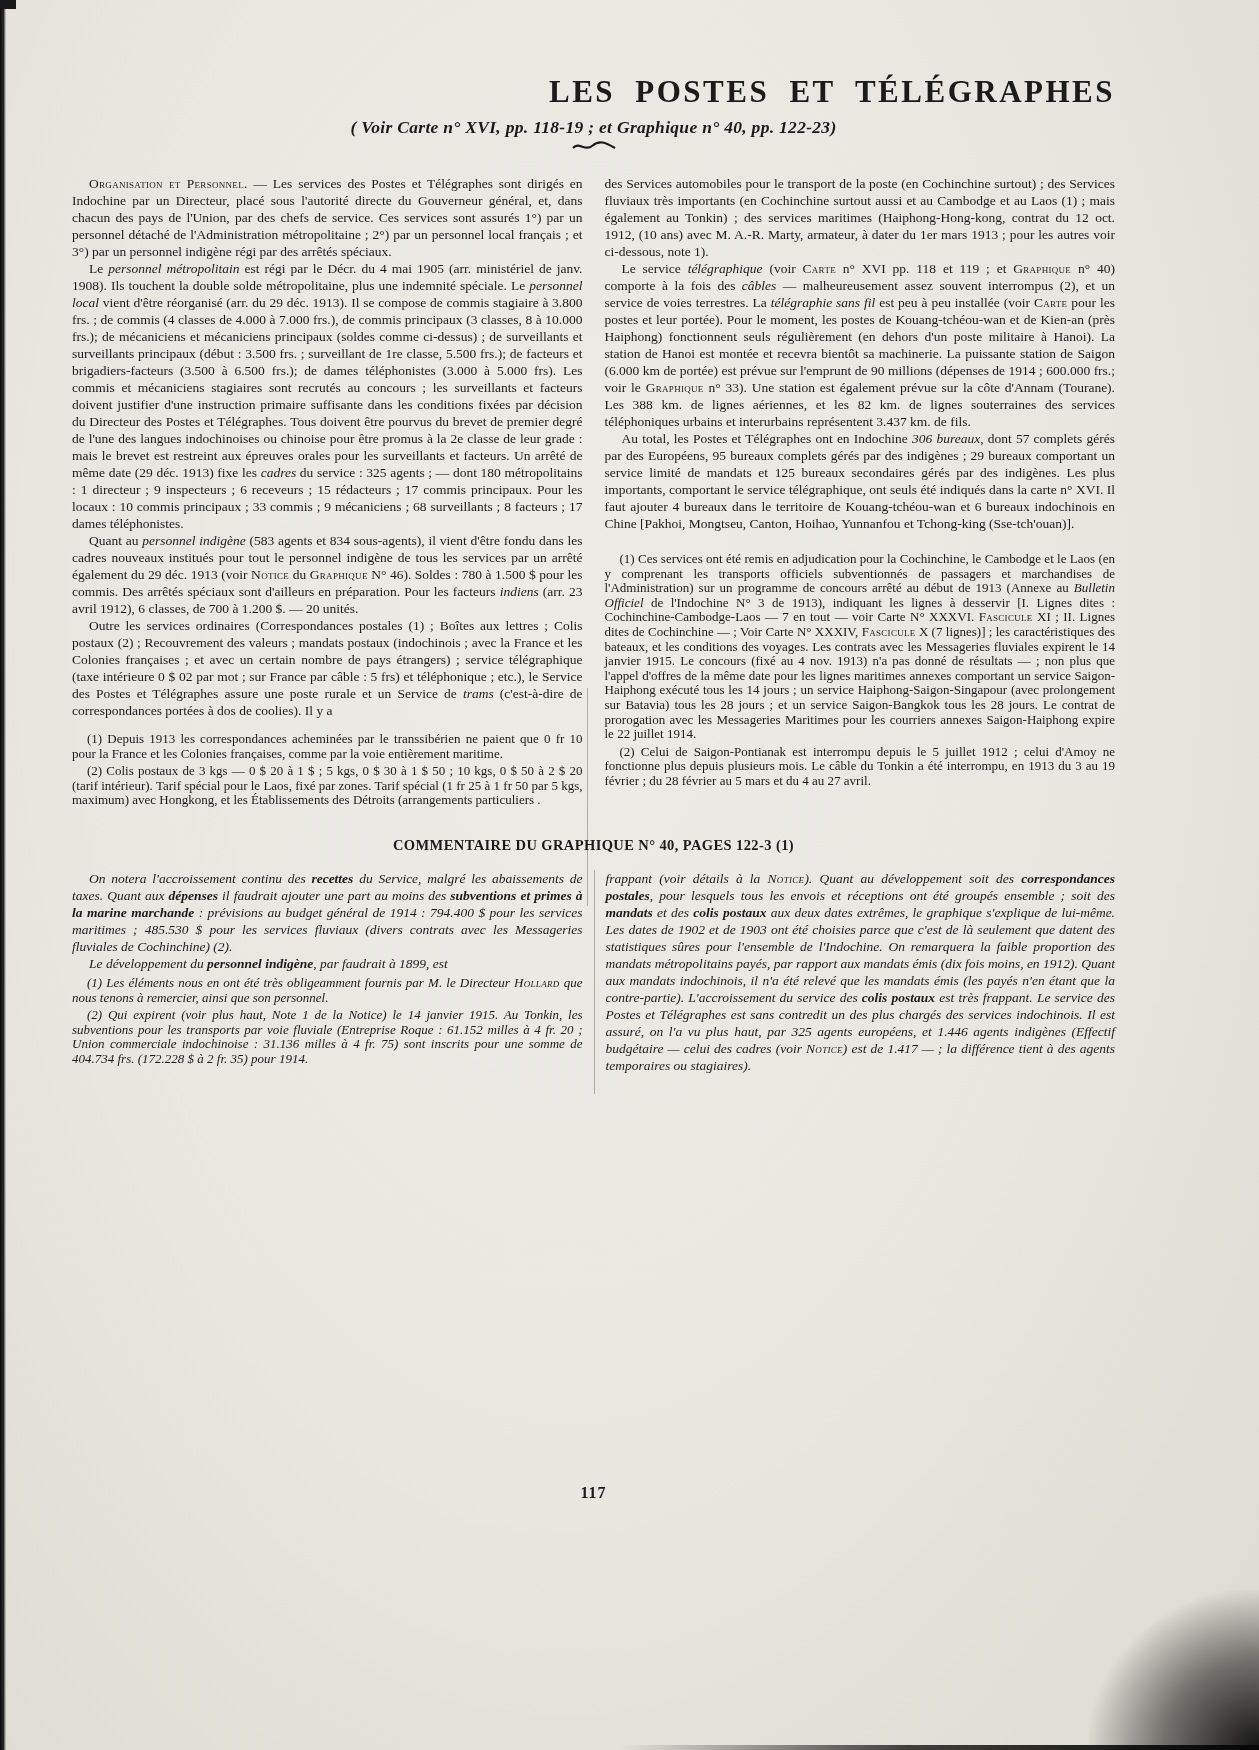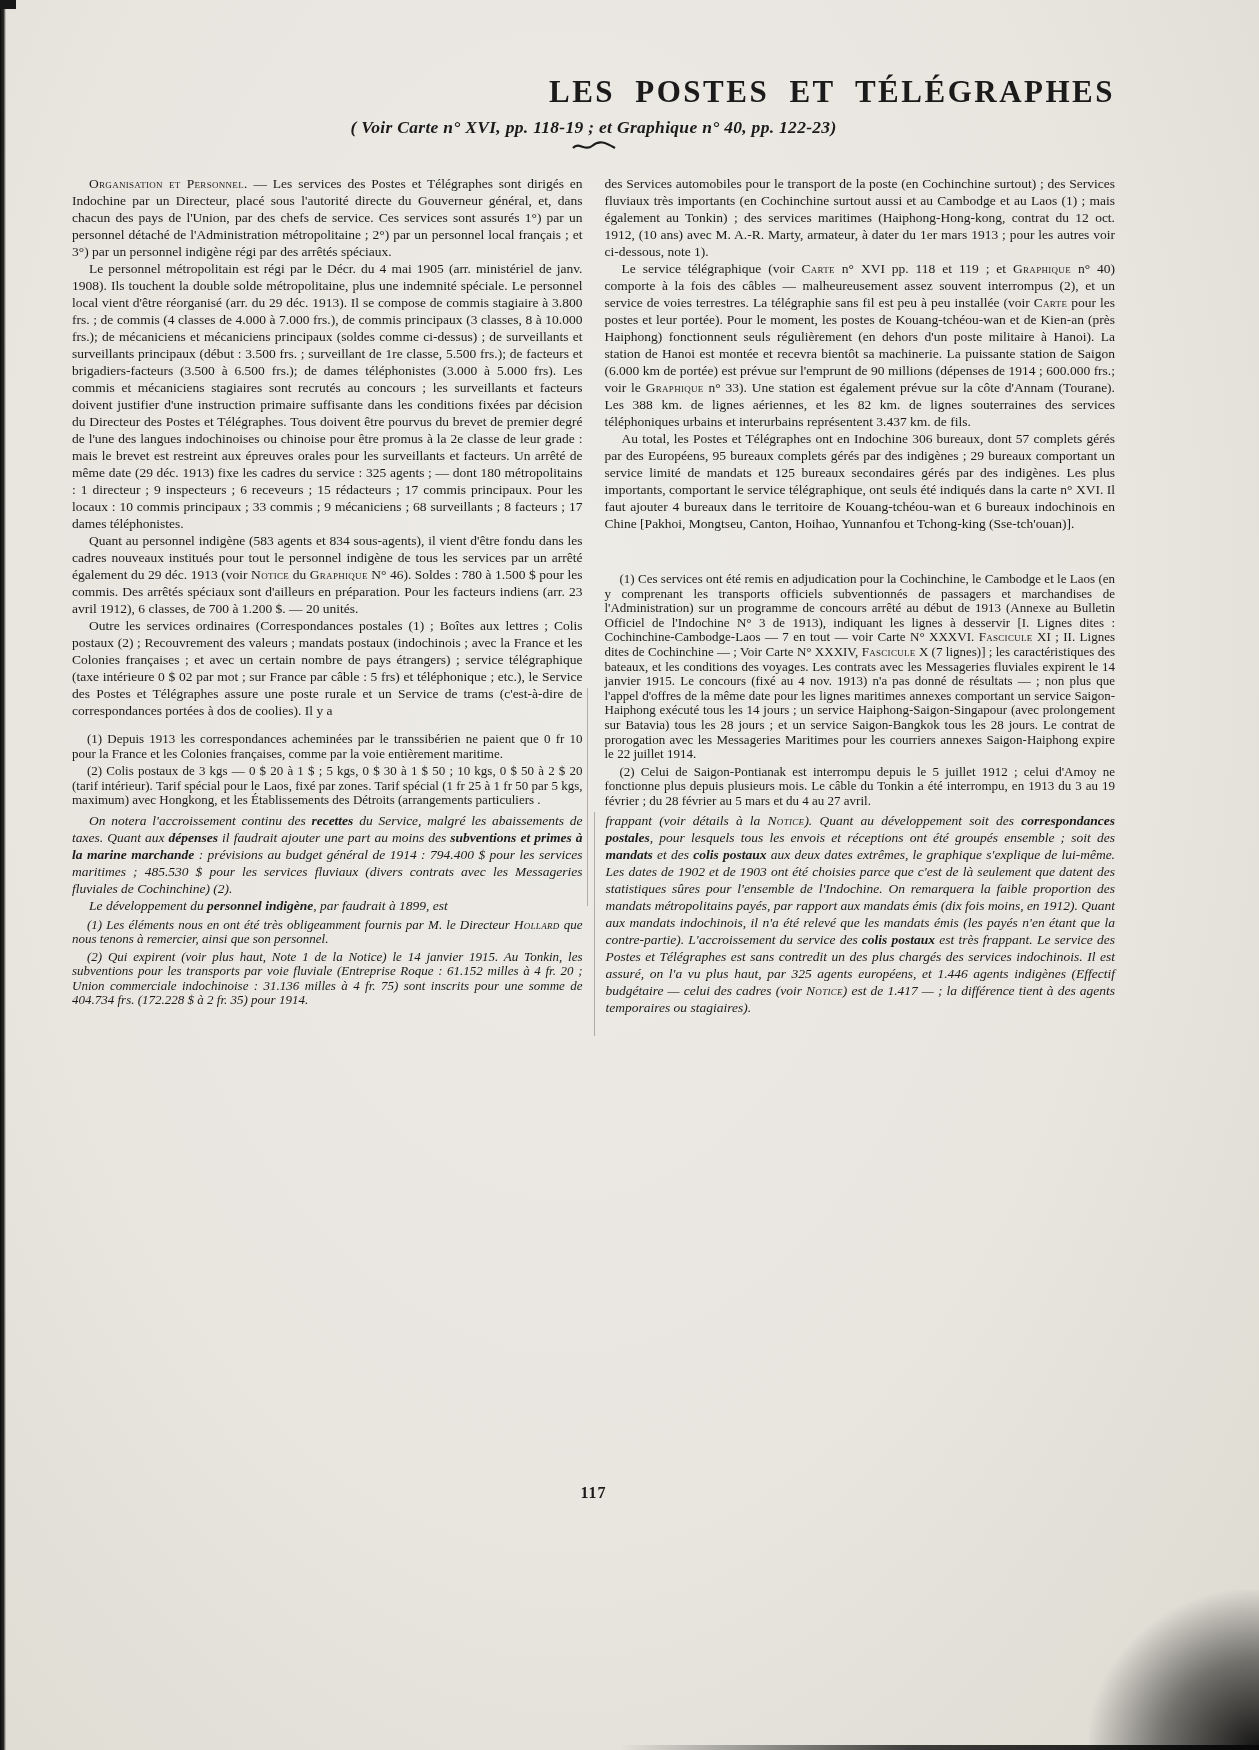--- a/index.html
+++ b/index.html
@@ -48,21 +48,21 @@
   .body-para {
     margin: 0;
     font-size: 13.5px;
     line-height: 17px;
     text-align: justify;
     text-indent: 17px;
   }
   .continues .paras .body-para:first-child { text-indent: 0; }
 
   .notes { margin-top: 13px; }
-  .col-right .notes { margin-top: 40px; }
+  .col-right .notes { margin-top: 20px; }
   .note-para {
     margin: 0 0 3px 0;
     font-size: 13px;
     line-height: 14.6px;
     text-align: justify;
     text-indent: 15px;
   }
 
   .commentary-heading {
     margin: 26px 0 16px 0;
@@ -70,21 +70,21 @@
     font-size: 14.5px;
     font-weight: 700;
     letter-spacing: 0.4px;
   }
   .commentary .body-para, .commentary .note-para { font-style: italic; }
   .commentary .col-right { border-left: 1px solid rgba(60, 56, 48, 0.35); }
   .commentary .notes { margin-top: 4px; }
   .commentary .col-right .notes { margin-top: 20px; }
 
   .sc { font-variant: small-caps; letter-spacing: 0.3px; }
-  .i  { }
+  .i  { font-style: italic; }
   .b  { font-weight: 700; }
 
   .page-number {
     position: absolute;
     top: 1484px; left: 0;
     width: 1043px;
     text-align: center;
     font-weight: 700;
     font-size: 16px;
     letter-spacing: 1px;
@@ -152,20 +152,21 @@
             <p class="body-para"><span>Le service </span><span class="i">télégraphique</span><span> (voir </span><span class="sc">Carte</span><span> n° XVI pp. 118 et 119 ; et </span><span class="sc">Graphique</span><span> n° 40) comporte à la fois des </span><span class="i">câbles</span><span> — malheureusement assez souvent interrompus (2), et un service de voies terrestres. La </span><span class="i">télégraphie sans fil</span><span> est peu à peu installée (voir </span><span class="sc">Carte</span><span> pour les postes et leur portée). Pour le moment, les postes de Kouang-tchéou-wan et de Kien-an (près Haiphong) fonctionnent seuls régulièrement (en dehors d'un poste militaire à Hanoi). La station de Hanoi est montée et recevra bientôt sa machinerie. La puissante station de Saigon (6.000 km de portée) est prévue sur l'emprunt de 90 millions (dépenses de 1914 ; 600.000 frs.; voir le </span><span class="sc">Graphique</span><span> n° 33). Une station est également prévue sur la côte d'Annam (Tourane). Les 388 km. de lignes aériennes, et les 82 km. de lignes souterraines des services téléphoniques urbains et interurbains représentent 3.437 km. de fils.</span></p>
             <p class="body-para"><span>Au total, les Postes et Télégraphes ont en Indochine </span><span class="i">306 bureaux</span><span>, dont 57 complets gérés par des Européens, 95 bureaux complets gérés par des indigènes ; 29 bureaux comportant un service limité de mandats et 125 bureaux secondaires gérés par des indigènes. Les plus importants, comportant le service télégraphique, ont seuls été indiqués dans la carte n° XVI. Il faut ajouter 4 bureaux dans le territoire de Kouang-tchéou-wan et 6 bureaux indochinois en Chine [Pakhoi, Mongtseu, Canton, Hoihao, Yunnanfou et Tchong-king (Sse-tch'ouan)].</span></p>
           </div>
         <div class="notes">
             <p class="note-para"><span>(1) Ces services ont été remis en adjudication pour la Cochinchine, le Cambodge et le Laos (en y comprenant les transports officiels subventionnés de passagers et marchandises de l'Administration) sur un programme de concours arrêté au début de 1913 (Annexe au </span><span class="i">Bulletin Officiel</span><span> de l'Indochine N° 3 de 1913), indiquant les lignes à desservir [I. Lignes dites : Cochinchine-Cambodge-Laos — 7 en tout — voir Carte N° XXXVI. </span><span class="sc">Fascicule</span><span> XI ; II. Lignes dites de Cochinchine — ; Voir Carte N° XXXIV, </span><span class="sc">Fascicule</span><span> X (7 lignes)] ; les caractéristiques des bateaux, et les conditions des voyages. Les contrats avec les Messageries fluviales expirent le 14 janvier 1915. Le concours (fixé au 4 nov. 1913) n'a pas donné de résultats — ; non plus que l'appel d'offres de la même date pour les lignes maritimes annexes comportant un service Saigon-Haiphong exécuté tous les 14 jours ; un service Haiphong-Saigon-Singapour (avec prolongement sur Batavia) tous les 28 jours ; et un service Saigon-Bangkok tous les 28 jours. Le contrat de prorogation avec les Messageries Maritimes pour les courriers annexes Saigon-Haiphong expire le 22 juillet 1914.</span></p>
             <p class="note-para"><span>(2) Celui de Saigon-Pontianak est interrompu depuis le 5 juillet 1912 ; celui d'Amoy ne fonctionne plus depuis plusieurs mois. Le câble du Tonkin a été interrompu, en 1913 du 3 au 19 février ; du 28 février au 5 mars et du 4 au 27 avril.</span></p>
           </div>
       </div>
     </section>
 
+    <h2 class="commentary-heading">COMMENTAIRE DU GRAPHIQUE N° 40, PAGES 122-3 (1)</h2>
 
     <section class="columns commentary">
       <div class="col col-left">
         <div class="paras">
             <p class="body-para"><span>On notera l'accroissement continu des </span><span class="b">recettes</span><span> du Service, malgré les abaissements de taxes. Quant aux </span><span class="b">dépenses</span><span> il faudrait ajouter une part au moins des </span><span class="b">subventions et primes à la marine marchande</span><span> : prévisions au budget général de 1914 : 794.400 $ pour les services maritimes ; 485.530 $ pour les services fluviaux (divers contrats avec les Messageries fluviales de Cochinchine) (2).</span></p>
             <p class="body-para"><span>Le développement du </span><span class="b">personnel indigène</span><span>, par faudrait à 1899, est</span></p>
           </div>
         <div class="notes">
             <p class="note-para"><span>(1) Les éléments nous en ont été très obligeamment fournis par M. le Directeur </span><span class="sc">Hollard</span><span> que nous tenons à remercier, ainsi que son personnel.</span></p>
             <p class="note-para"><span>(2) Qui expirent (voir plus haut, Note 1 de la Notice) le 14 janvier 1915. Au Tonkin, les subventions pour les transports par voie fluviale (Entreprise Roque : 61.152 milles à 4 fr. 20 ; Union commerciale indochinoise : 31.136 milles à 4 fr. 75) sont inscrits pour une somme de 404.734 frs. (172.228 $ à 2 fr. 35) pour 1914.</span></p>

